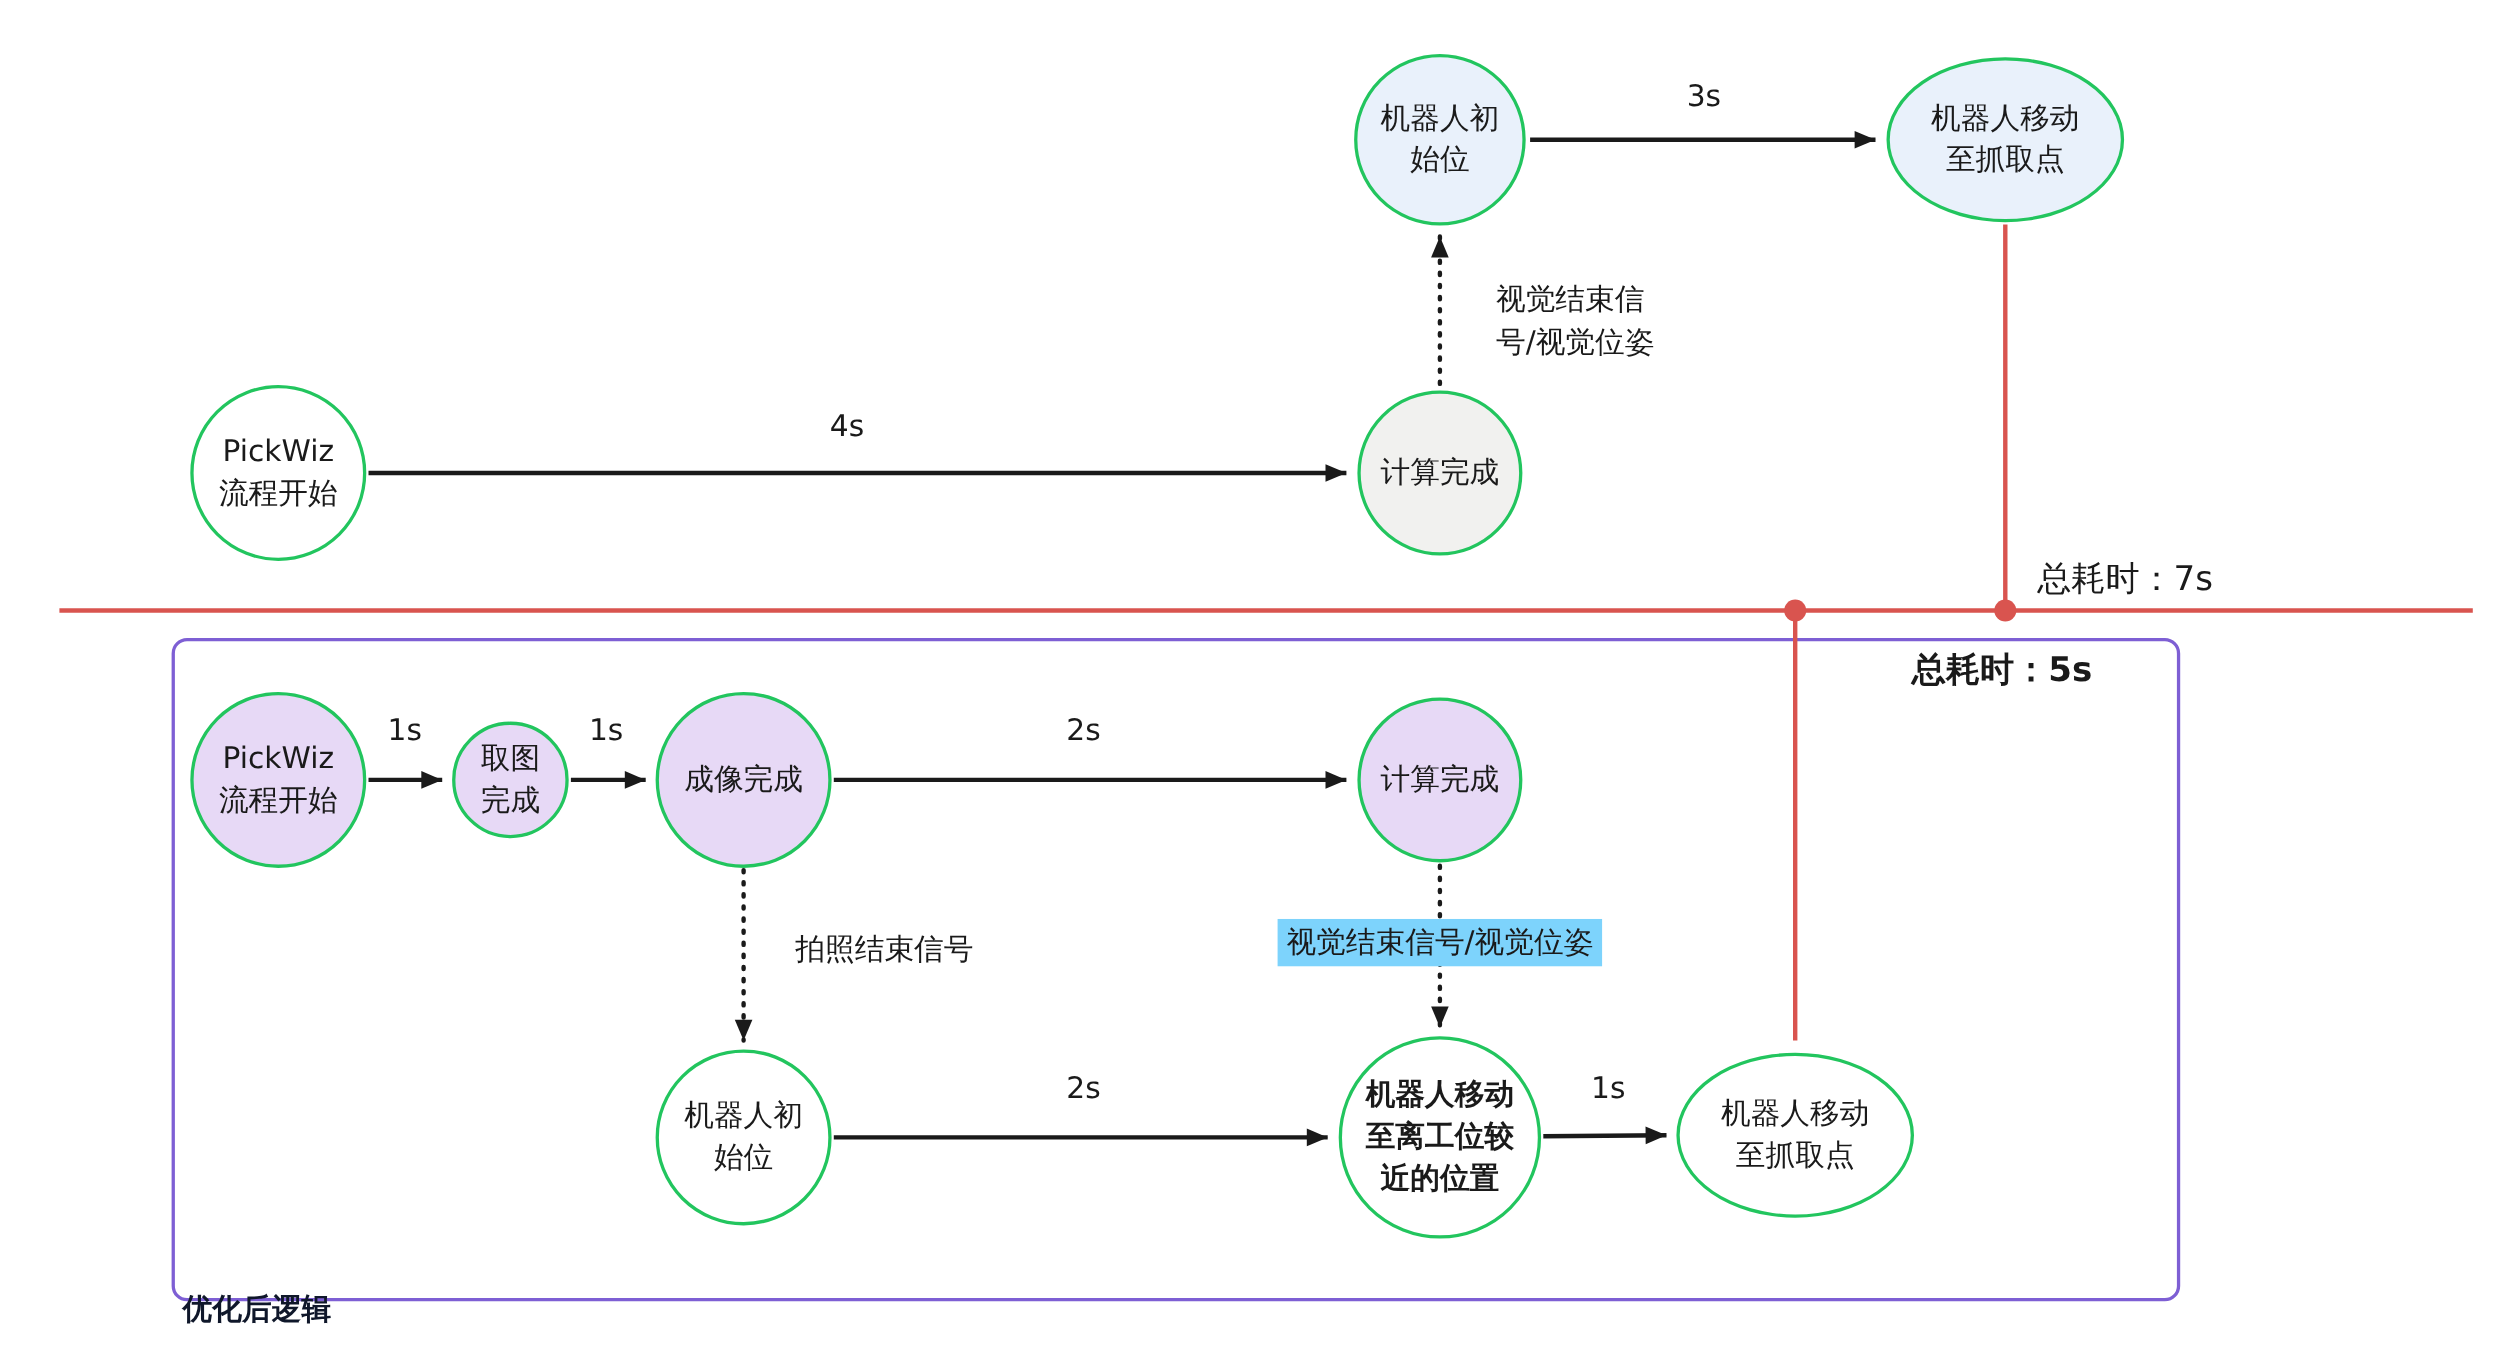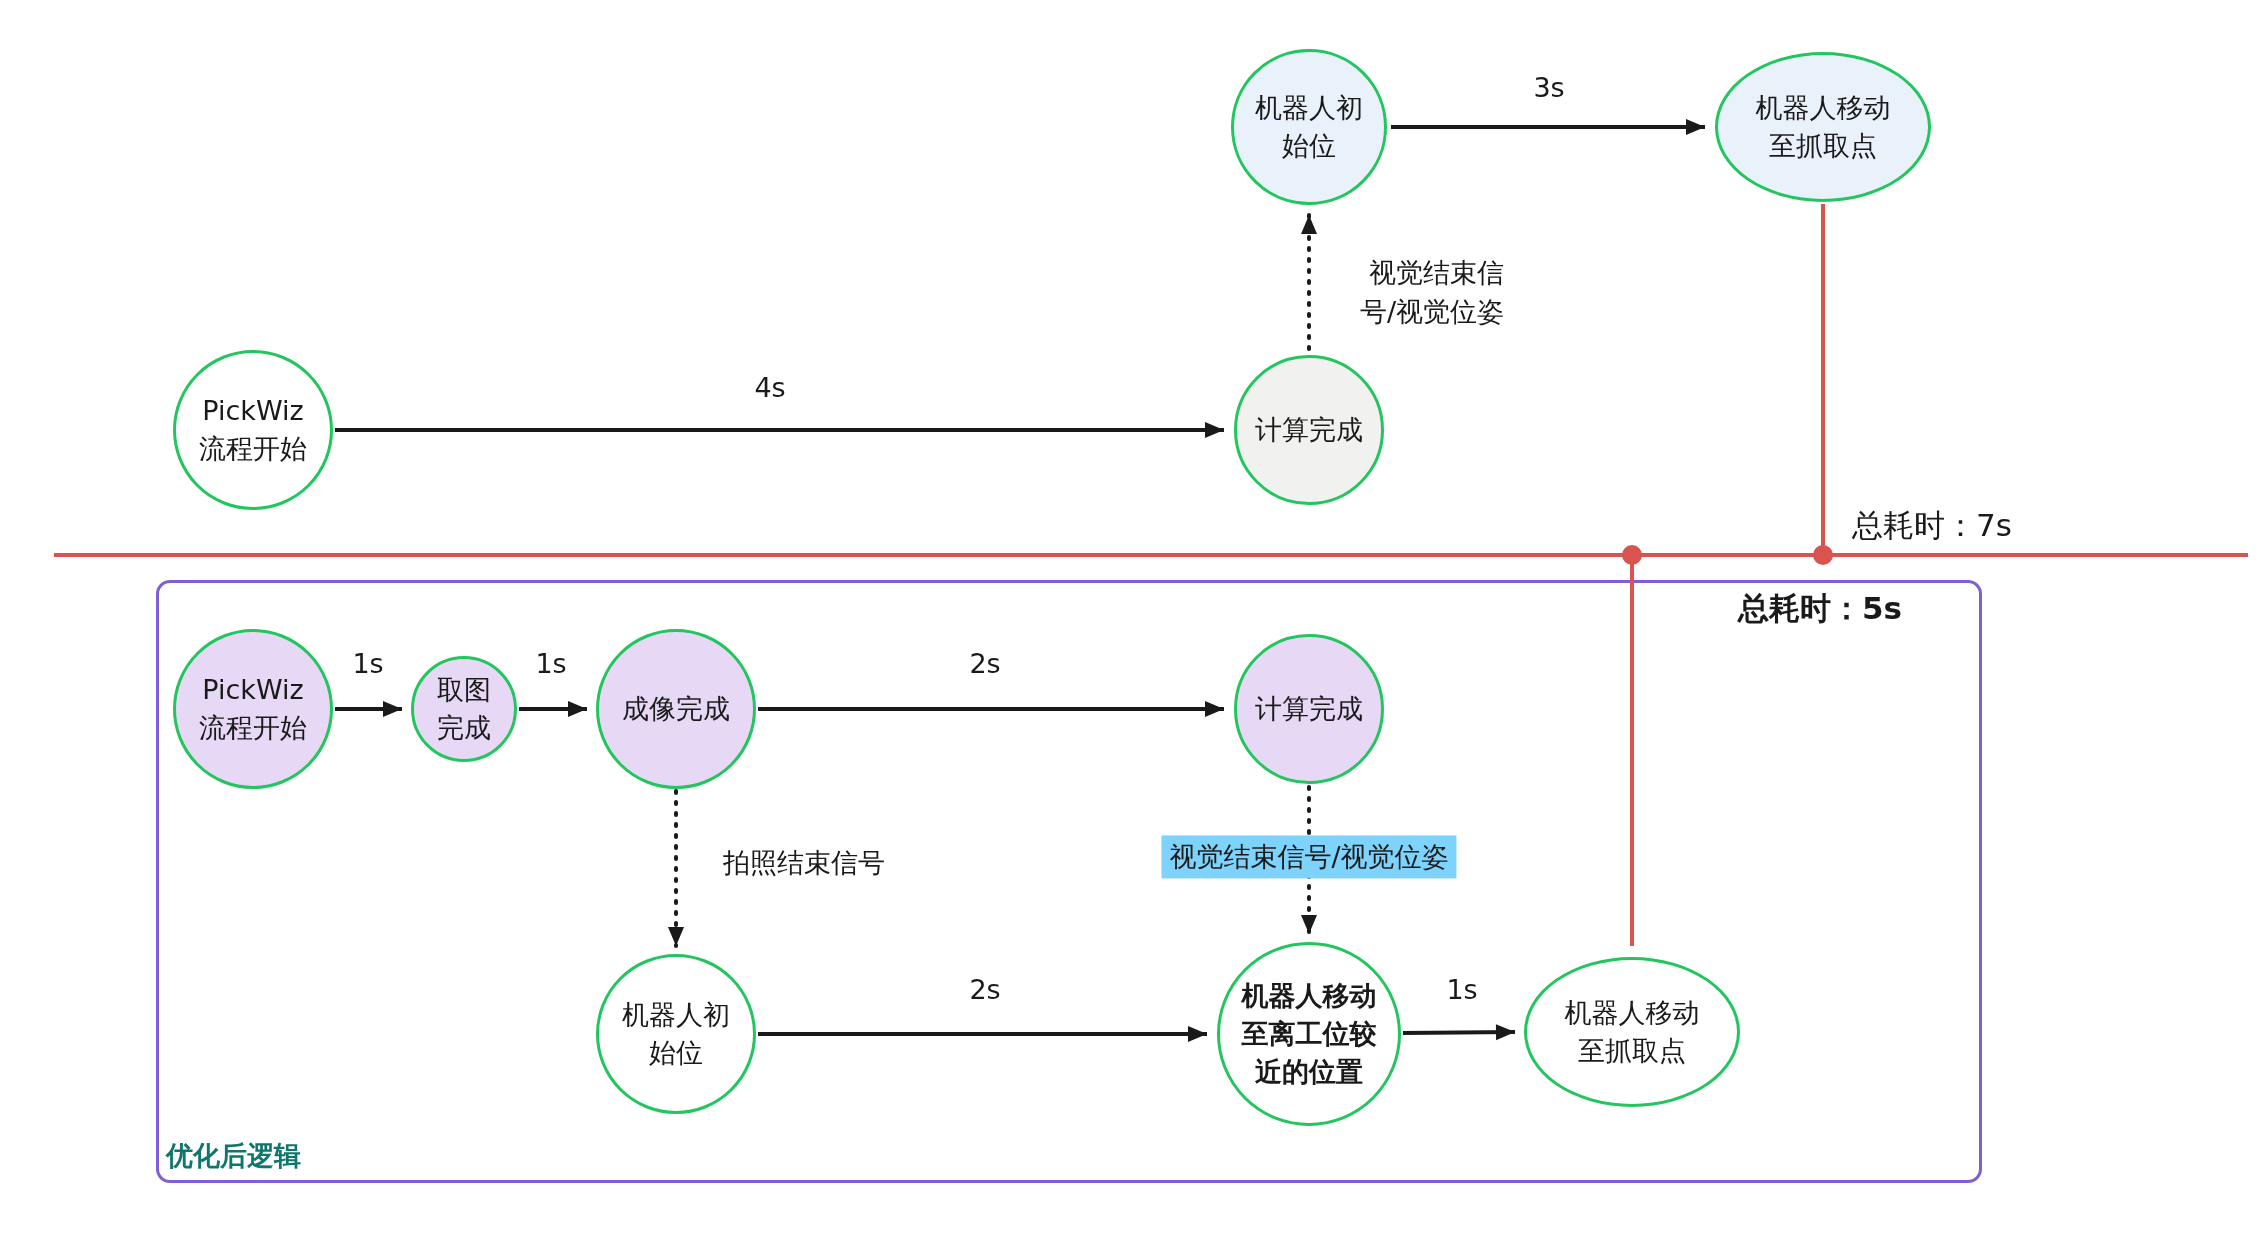--- a/index.html
+++ b/index.html
@@ -45,41 +45,42 @@
   .fill-white{background:#ffffff;}
   .fill-gray{background:#f1f1ef;}
   .fill-blue{background:#e9f1fb;}
   .fill-purple{background:#e7d9f6;}
   .bold{font-weight:bold;}
   .edge-label{
     position:absolute;
     transform:translate(-50%,-50%);
     font-size:27px;
     white-space:pre-line;
-    text-align:right;
+    text-align:left;
     line-height:1.45;
   }
   .anchor-left{
     transform:translate(0,-50%);
     text-align:left;
   }
   .bg-white{
     background:#7dd3fc;
     padding:2px 8px;
   }
   .total-label{
     position:absolute;
     font-size:31px;
     white-space:pre-line;
   }
   .box-label{
     position:absolute;
-    color:#0f766e;
+    color:#0f172a;
     font-weight:bold;
     font-size:27px;
+    margin-top:35px;
   }
 </style>
 </head>
 <body>
 
 <div class="diagram">
 
   <div class="opt-box"></div>
 
   <svg class="connector-layer" width="2268" height="1234" viewBox="0 0 2268 1234">

